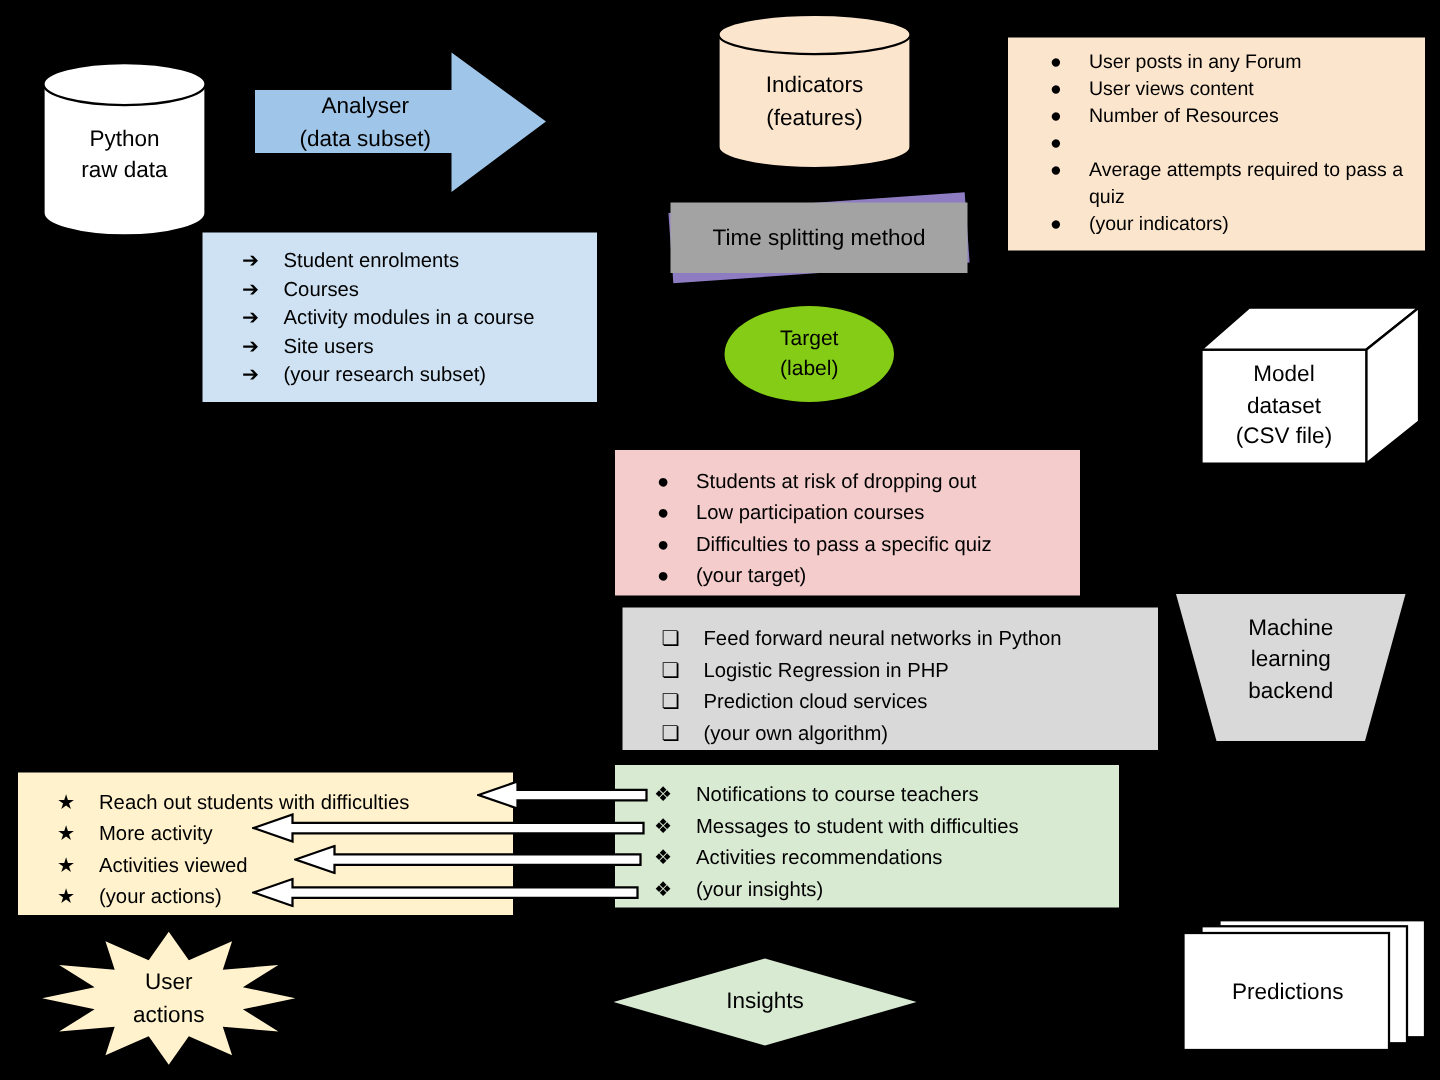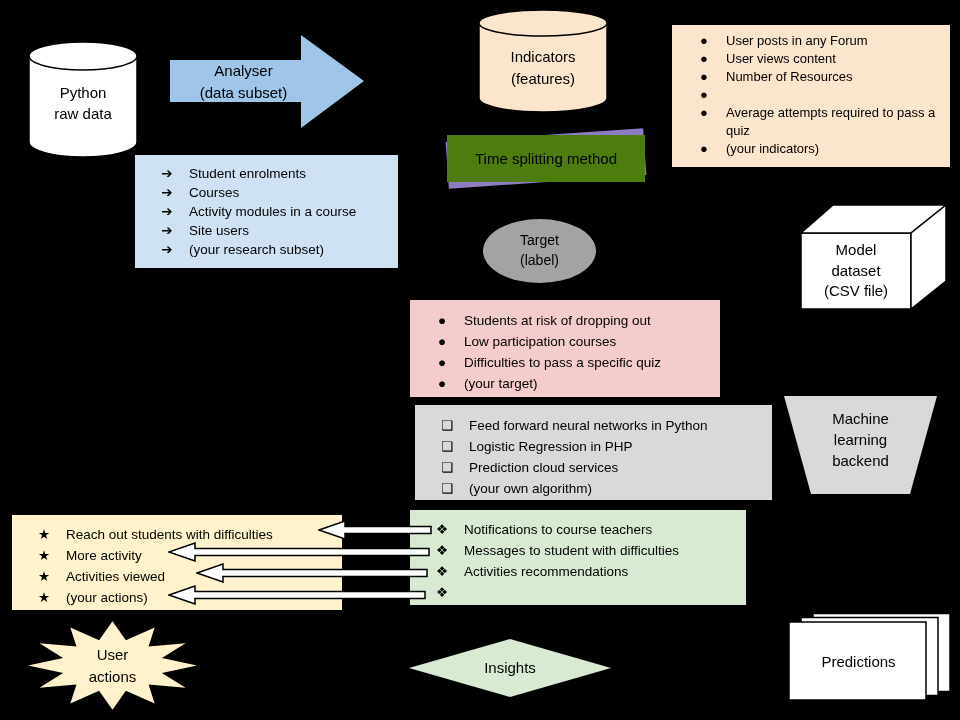--- a/index.html
+++ b/index.html
@@ -69,21 +69,21 @@
         <span class="itext">Average attempts required to pass a quiz</span>
       </div>
     <div class="row">
         <span class="bullet">●</span>
         <span class="itext">(your indicators)</span>
       </div>
   </div>
 
   <div class="abs" style="left:447px;top:135px;width:198px;height:47px;">
     <div class="abs" style="inset:0;background:#8e7cc3;transform:rotate(-4deg);"></div>
-    <div class="shape-label" style="inset:0;background:#4d7c0f;">Time splitting method</div>
+    <div class="shape-label" style="inset:0;background:#a3a3a3;">Time splitting method</div>
   </div>
 
   <div class="listbox" style="left:135px;top:155px;width:263px;height:113px;background:#cfe2f3;font-size:13.5px;line-height:19px;padding-top:9px;">
     <div class="row">
         <span class="bullet">➔</span>
         <span class="itext">Student enrolments</span>
       </div>
     <div class="row">
         <span class="bullet">➔</span>
         <span class="itext">Courses</span>
@@ -95,21 +95,21 @@
     <div class="row">
         <span class="bullet">➔</span>
         <span class="itext">Site users</span>
       </div>
     <div class="row">
         <span class="bullet">➔</span>
         <span class="itext">(your research subset)</span>
       </div>
   </div>
 
-  <div class="abs" style="left:483px;top:219px;width:113px;height:64px;background:#a3a3a3;border-radius:50%;text-decoration:underline;">
+  <div class="abs" style="left:483px;top:204px;width:113px;height:64px;background:#84cc16;border-radius:50%;text-decoration:underline;">
     <div class="shape-label" style="inset:0;font-size:14px;">Target
 (label)</div>
   </div>
 
   <div class="abs" style="left:800px;top:203px;width:148px;height:108px;">
     <svg viewBox="0 0 148 108" width="148" height="108">
       <path d="M1 30 H111 V106 H1 Z" fill="#ffffff" stroke="#000" stroke-width="1.5"></path>
       <path d="M1 30 L33 2 H146 L111 30 Z" fill="#ffffff" stroke="#000" stroke-width="1.5"></path>
       <path d="M111 30 L146 2 V78 L111 106 Z" fill="#ffffff" stroke="#000" stroke-width="1.5"></path>
     </svg>
@@ -192,20 +192,21 @@
     <div class="row">
         <span class="bullet">❖</span>
         <span class="itext">Messages to student with difficulties</span>
       </div>
     <div class="row">
         <span class="bullet">❖</span>
         <span class="itext">Activities recommendations</span>
       </div>
     <div class="row">
         <span class="bullet">❖</span>
+        <span class="itext">(your insights)</span>
       </div>
   </div>
 
   <div class="abs" style="left:318px;top:520px;">
     <svg viewBox="0 0 115 20" width="115" height="20">
       <polygon points="1,10 27,1 27,6.5 113,6.5 113,13.5 27,13.5 27,19" fill="#ffffff" stroke="#000" stroke-width="1.5"></polygon>
     </svg>
   </div>
   <div class="abs" style="left:168px;top:542px;">
     <svg viewBox="0 0 263 20" width="263" height="20">

